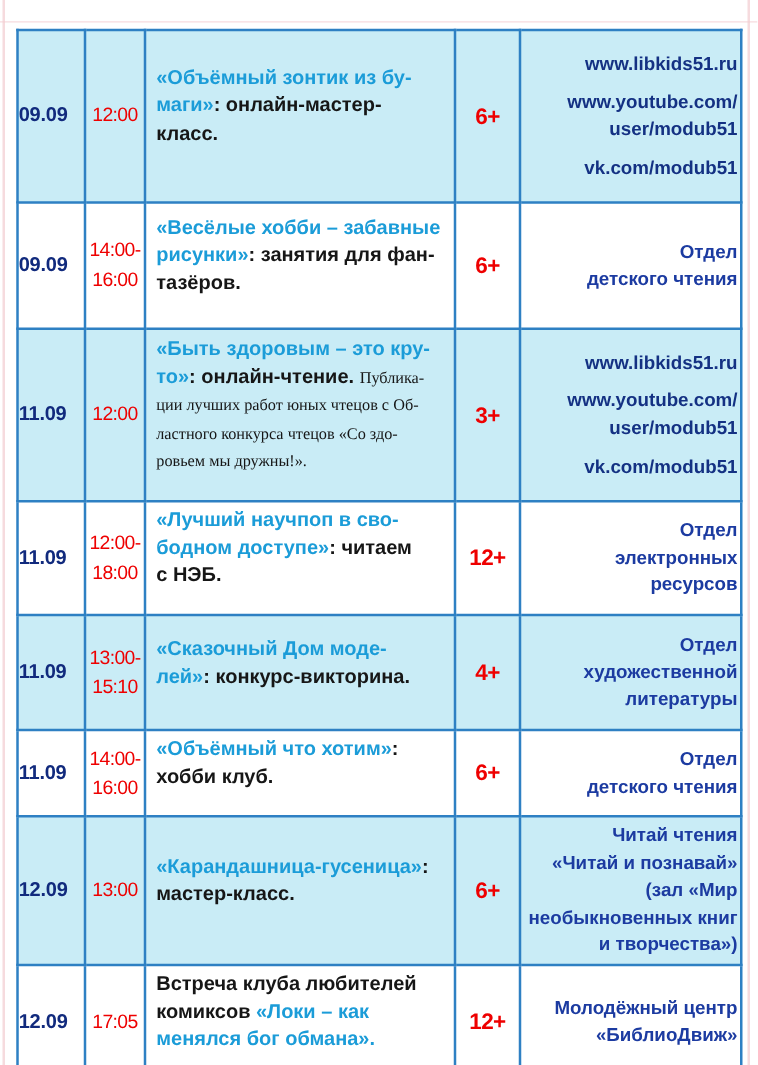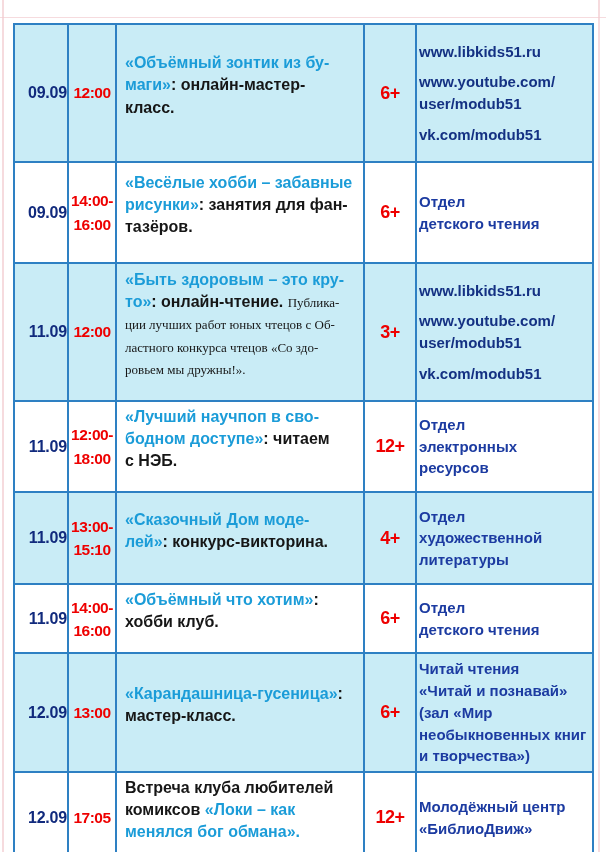--- a/index.html
+++ b/index.html
@@ -30,37 +30,37 @@
   tr:nth-child(7) { height: 109px; }
   tr:nth-child(8) { height: 76px; }
   col.c-date  { width: 54px; }
   col.c-time  { width: 48px; }
   col.c-event { width: 248px; }
   col.c-age   { width: 52px; }
   col.c-place { width: 177px; }
 
   td.date {
     color: var(--date-color); font-weight: 700; font-size: 16px;
-    text-align: right; white-space: pre; letter-spacing: -0.2px;
+    text-align: left; white-space: pre; letter-spacing: -0.2px;
   }
   td.time {
-    color: var(--time-color); font-weight: 700; font-size: 15.5px;
+    color: var(--time-color); font-weight: 400; font-size: 15.5px;
     text-align: center; white-space: pre; letter-spacing: -0.5px; line-height: 1.5; margin-top: 48px;
   }
   td.event { padding: 4px 5px 19px 8px; font-size: 16px; font-weight: 700; line-height: 1.38; }
   .seg-title { color: var(--title-color); white-space: pre-wrap; }
   .seg-body  { color: var(--body-color);  white-space: pre-wrap; }
   .seg-small { color: var(--body-color);  white-space: pre-wrap; font-size: 13px; font-weight: 400; font-family: Liberation Serif, serif; }
   td.age {
     color: var(--age-color); font-weight: 700; font-size: 18px;
     text-align: center; letter-spacing: -0.5px;
   }
   td.place {
     color: var(--place-color); font-weight: 700; font-size: 15px;
-    text-align: left; line-height: 1.45; padding: 4px 2px; margin-top: 13px;
+    text-align: right; line-height: 1.45; padding: 4px 2px; margin-top: 13px;
   }
   .link { color: var(--link-color); margin: 9px 0; white-space: pre-line; cursor: pointer; }
   .place-text { white-space: pre-line; }
 </style>
 </head>
 <body>
 
 <div class="edge-v edge-left"></div>
 <div class="edge-v edge-right"></div>
 <div class="edge-top"></div>

